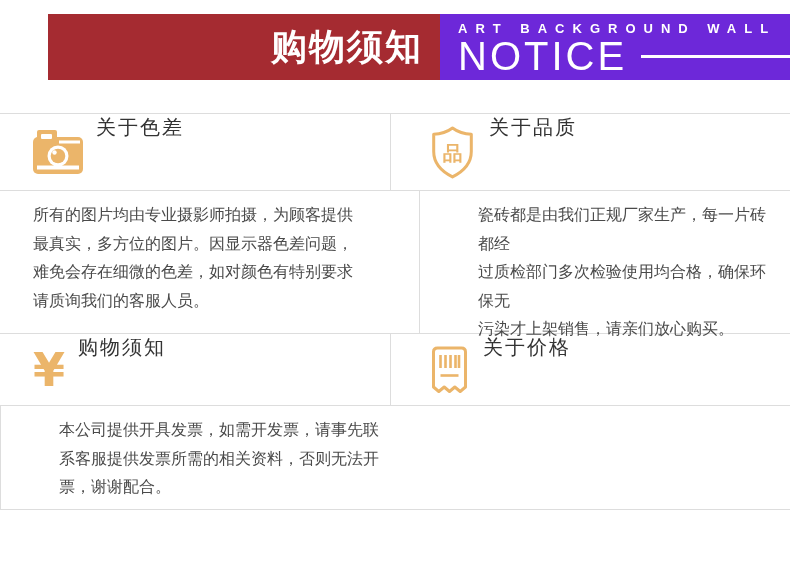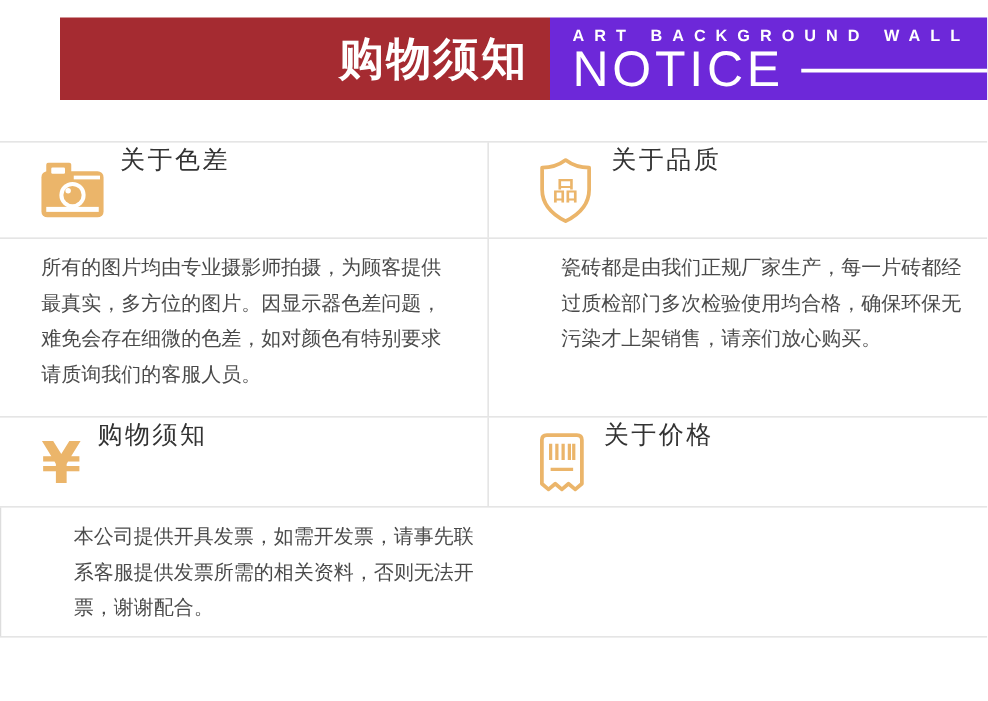--- a/index.html
+++ b/index.html
@@ -77,21 +77,21 @@
   }
   .row {
     display: flex;
     border-bottom: 1px solid #DDDDDD;
   }
   .cell { height: 100%; }
   .cell.left  { width: 390px; }
   .cell.right { flex: 1; border-left: 1px solid #DDDDDD; }
 
   .title-row-1 { height: 77px; }
-  .body-row-1  { height: 143px; }
+  .body-row-1  { height: 143px; gap: 29px; }
   .title-row-2 { height: 72px; }
   .body-row-2  { height: 104px; }
 
   .title-cell {
     display: flex;
   }
   .cell.left.title-cell  { padding-left: 33px; }
   .cell.right.title-cell { padding-left: 38px; }
 
   .icon-box {

